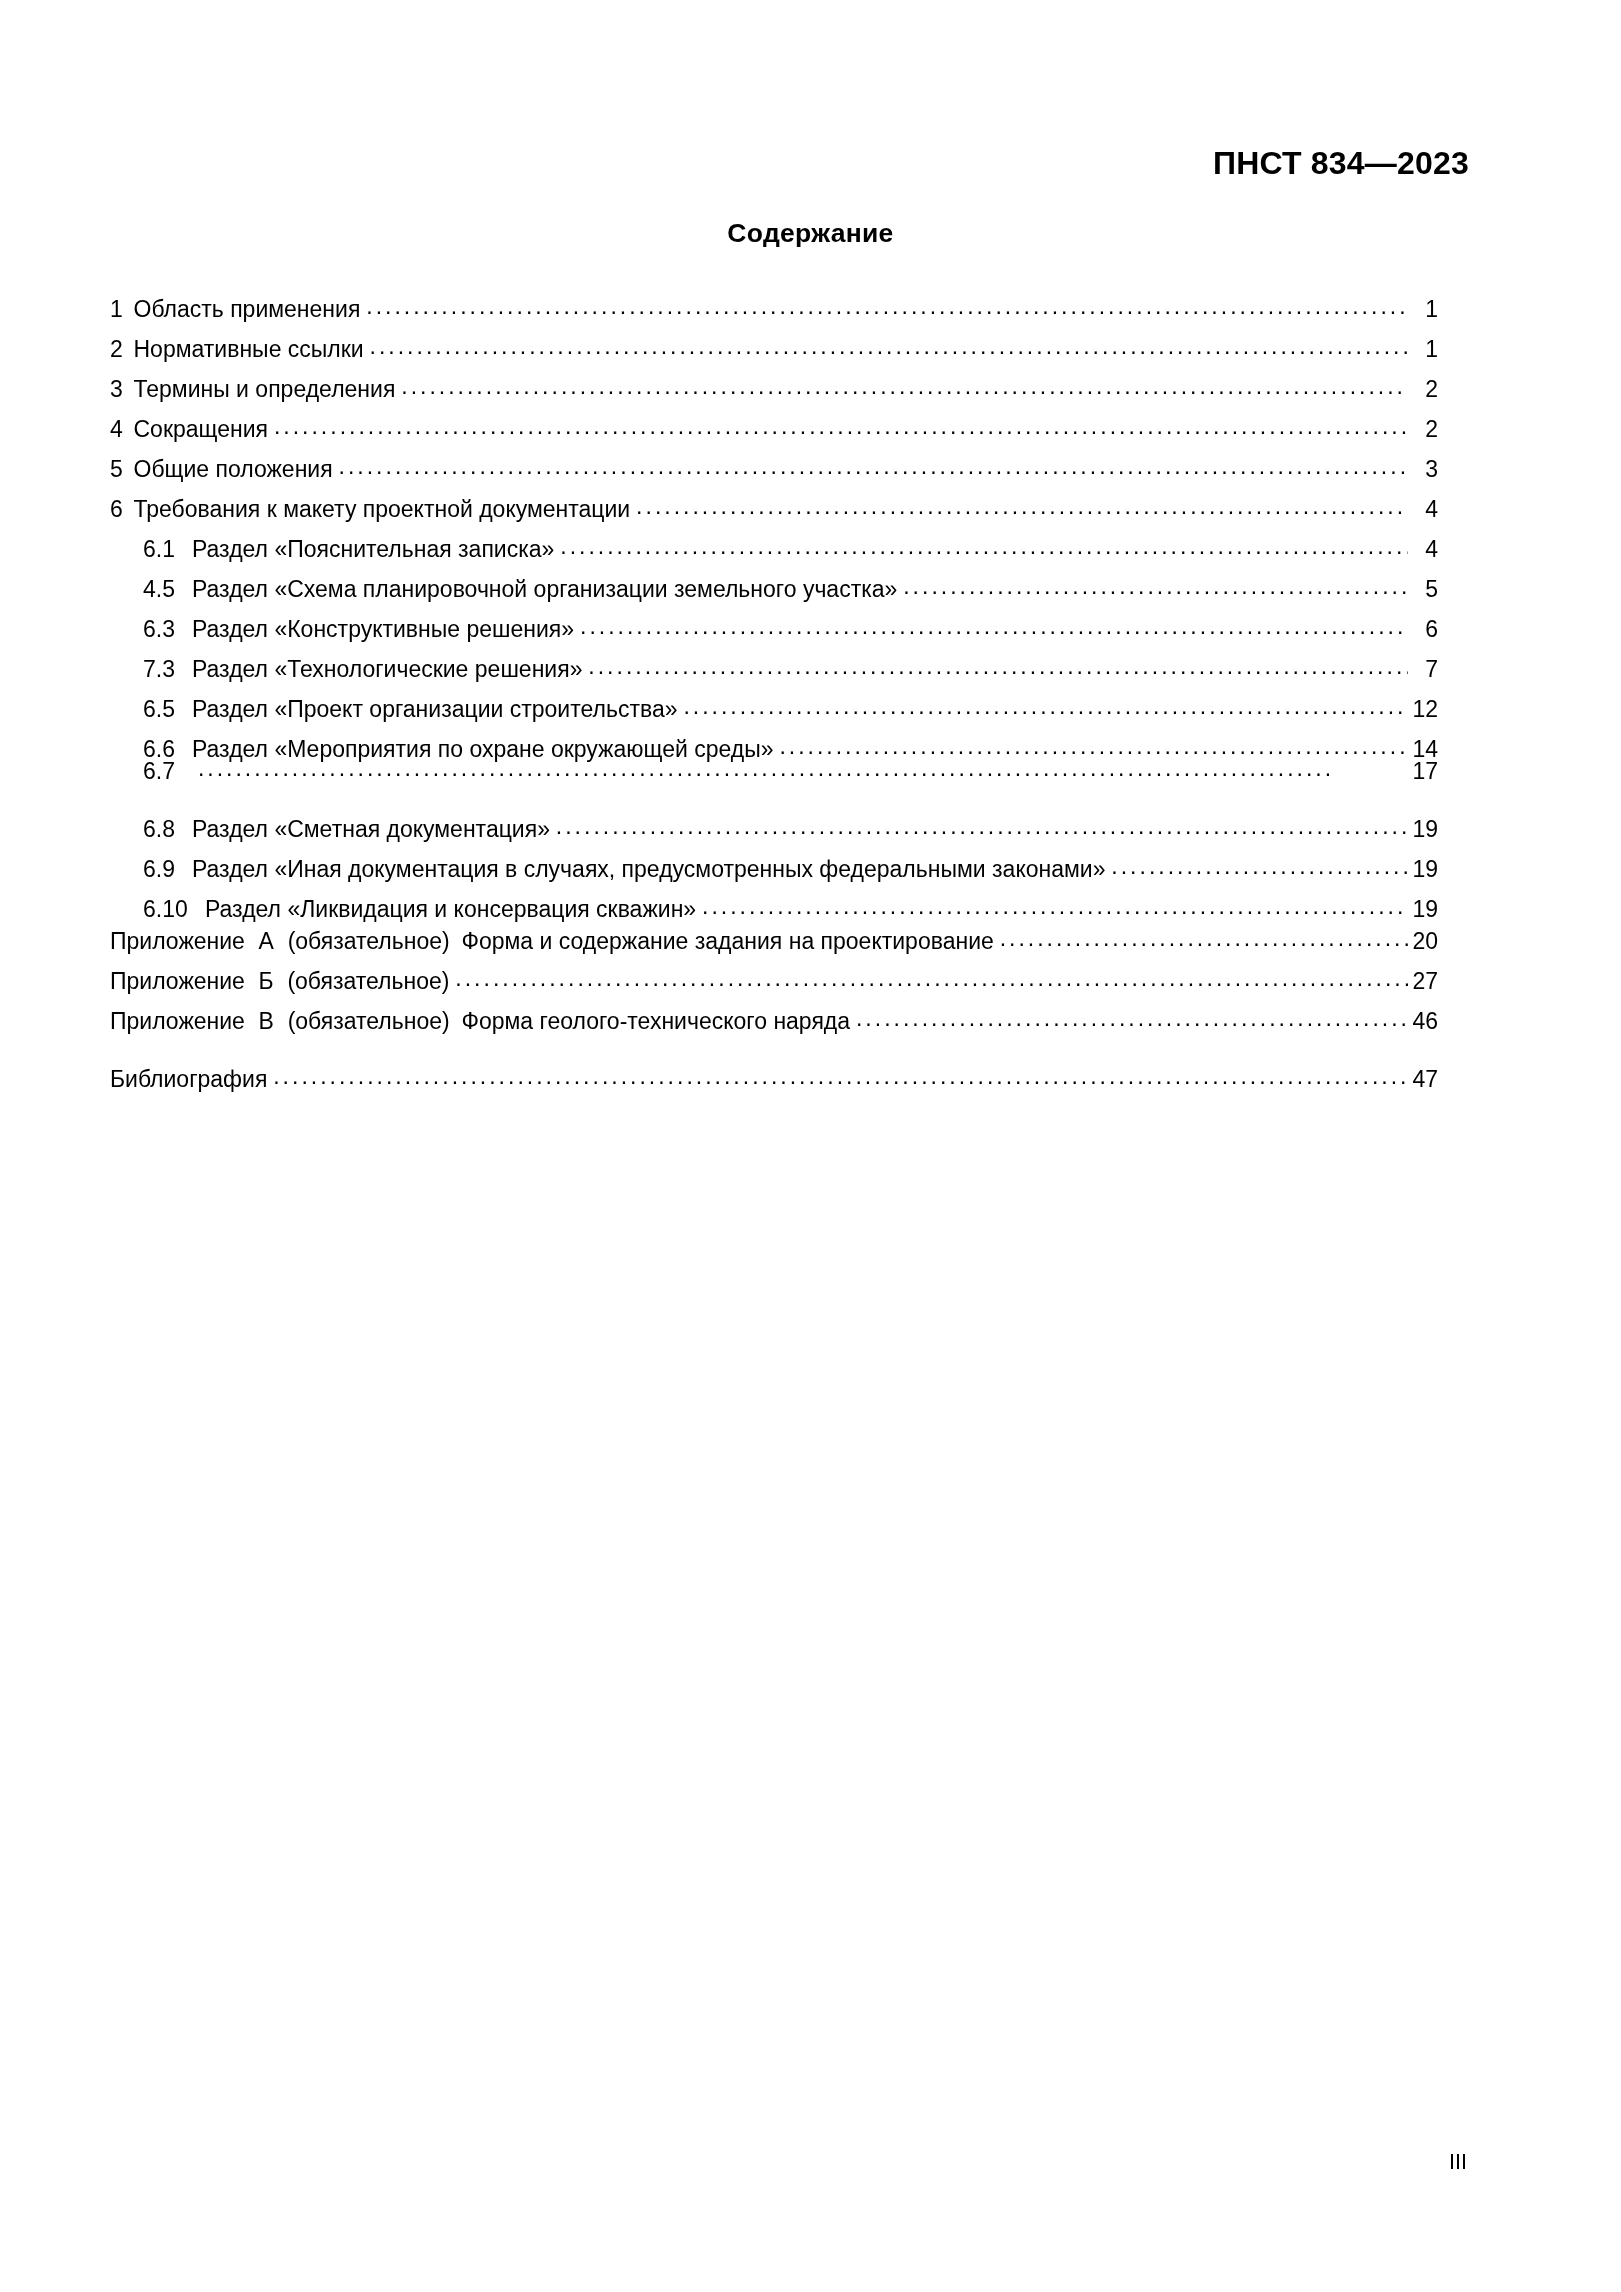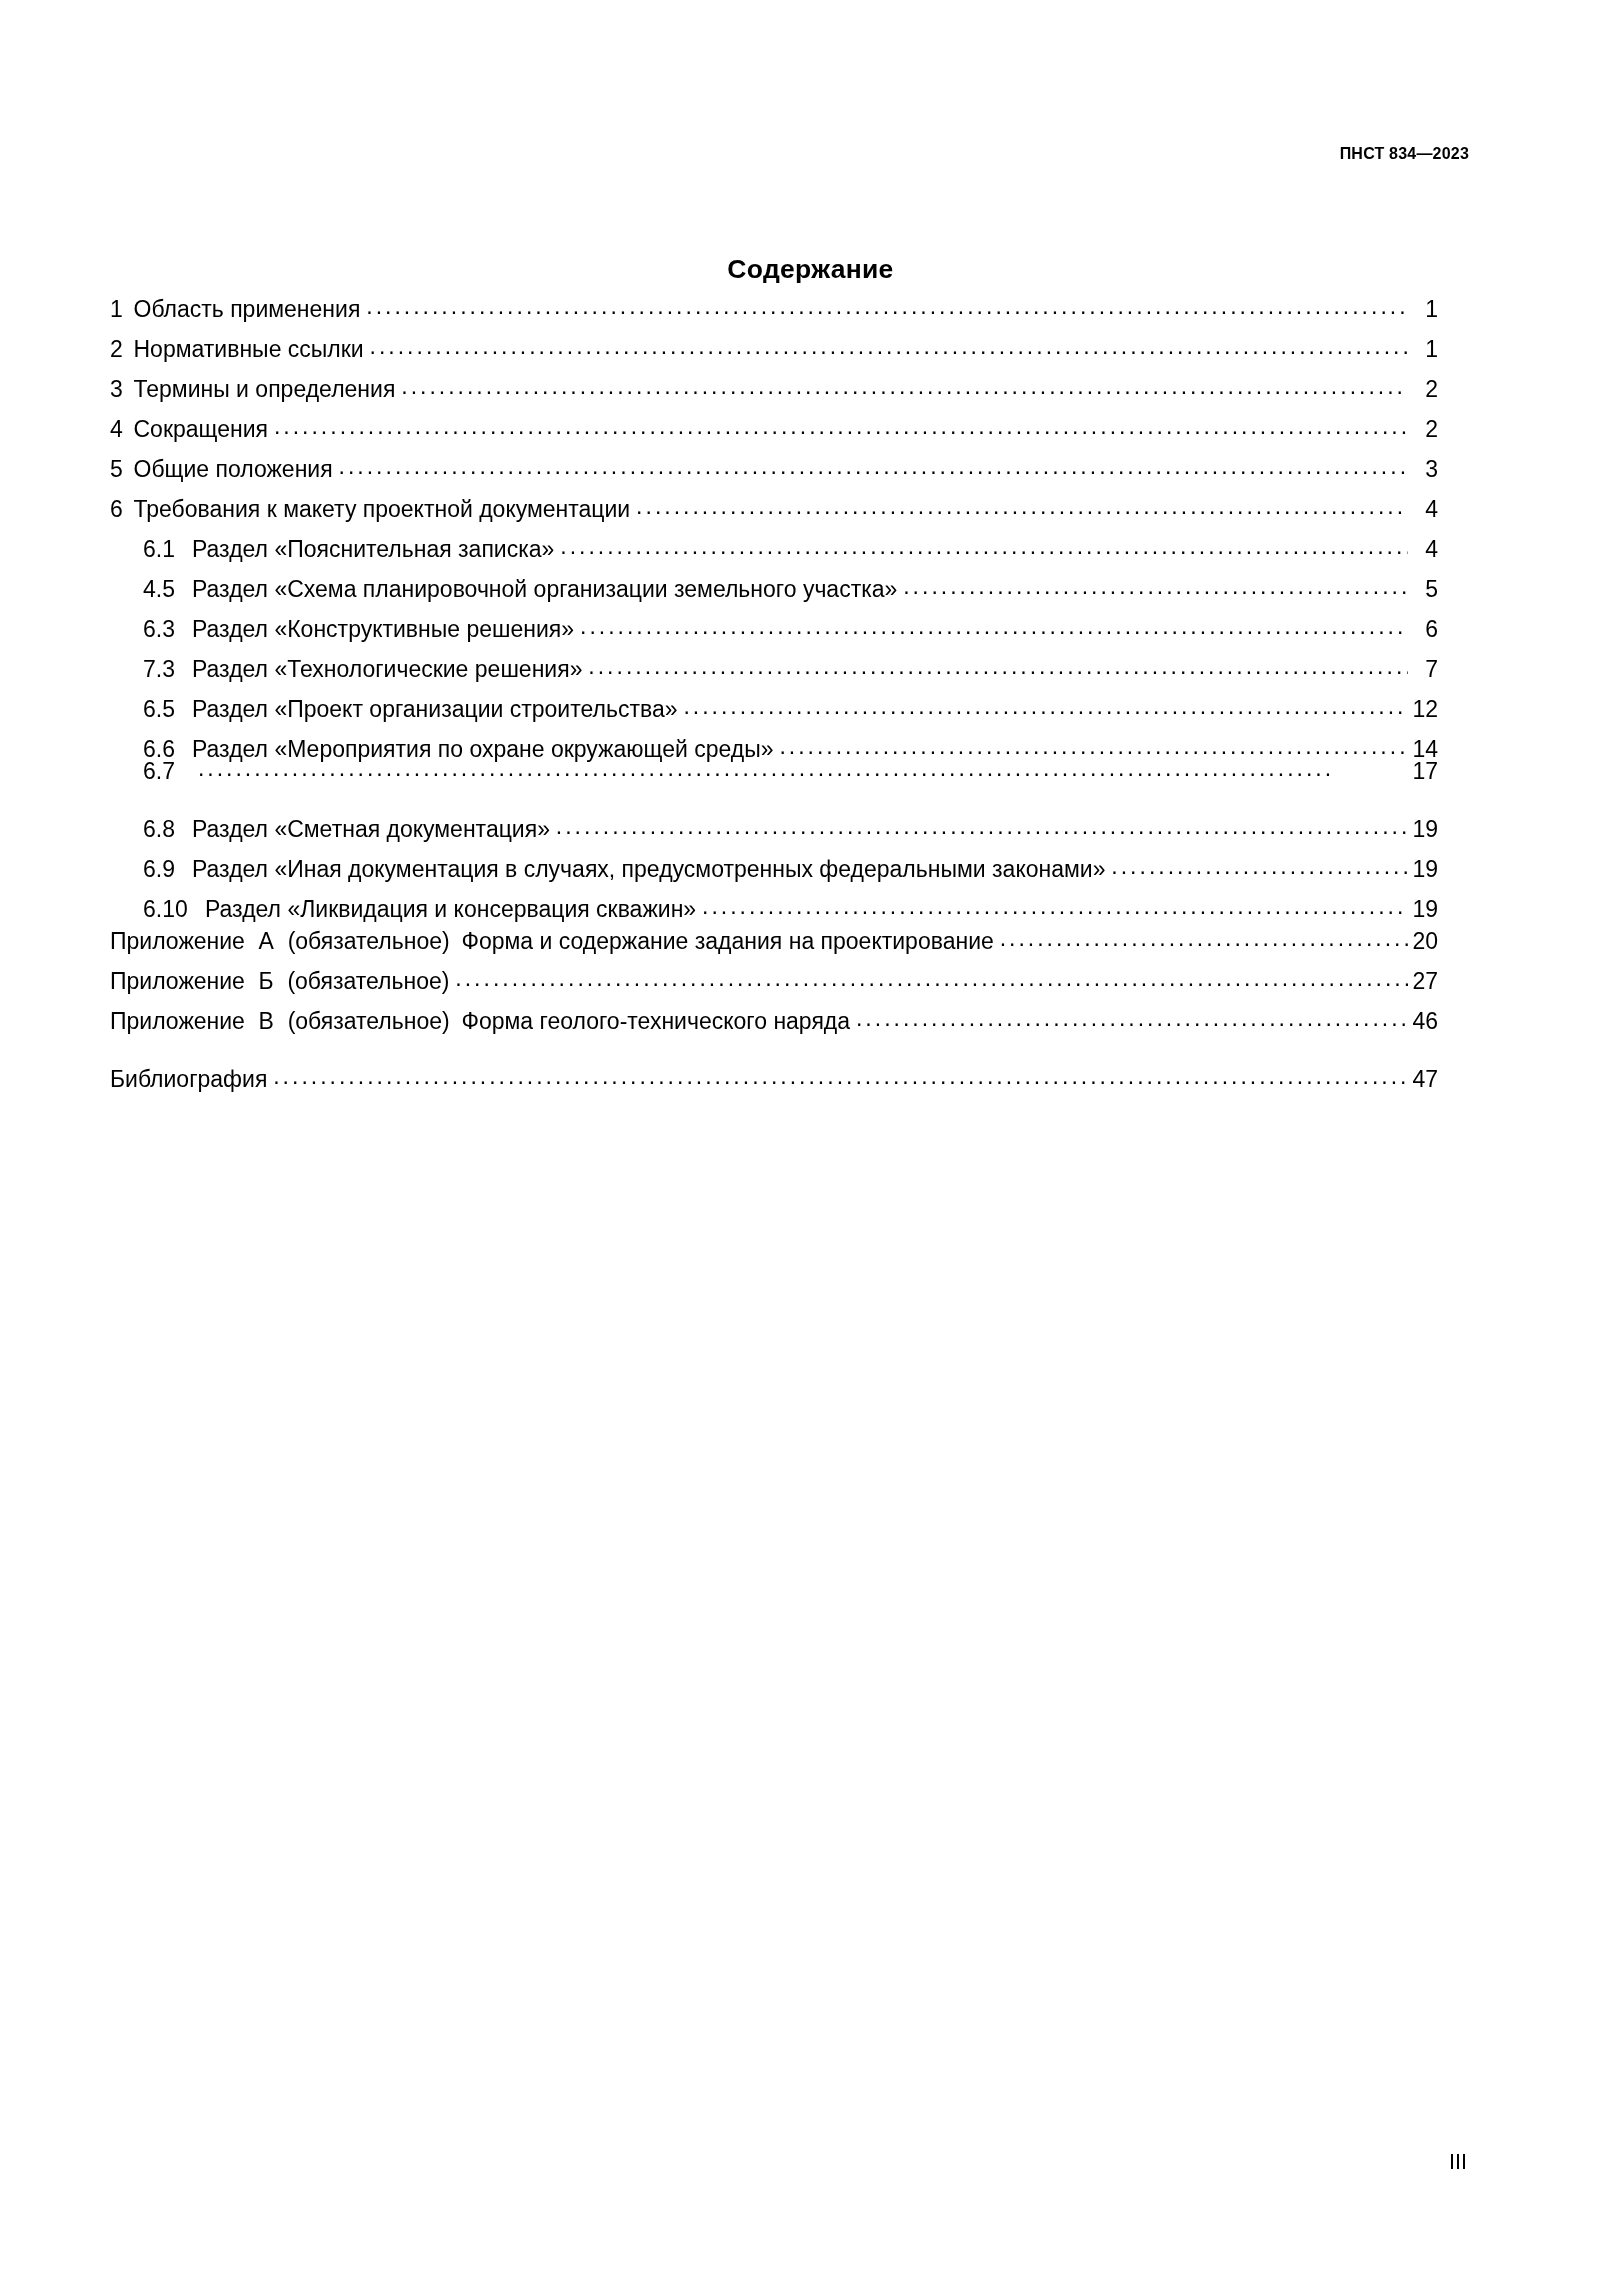--- a/index.html
+++ b/index.html
@@ -17,34 +17,33 @@
   }
   .page {
     position: absolute;
     inset: 0;
     background: #ffffff;
   }
   .header-std {
     position: absolute;
     top: 145px;
     right: 152px;
-    font-size: 16px;
+    font-size: 32px;
     font-weight: bold;
     letter-spacing: 0.2px;
   }
   .doc-title {
     position: absolute;
     top: 218px;
     left: 0;
     right: 0;
     text-align: center;
     font-size: 26.5px;
     font-weight: bold;
     letter-spacing: 0.3px;
-    margin-top: 36px;
   }
   .toc {
     position: absolute;
     top: 280px;
     left: 110px;
     width: 1328px;
   }
   .toc-row {
     display: flex;
     align-items: baseline;

